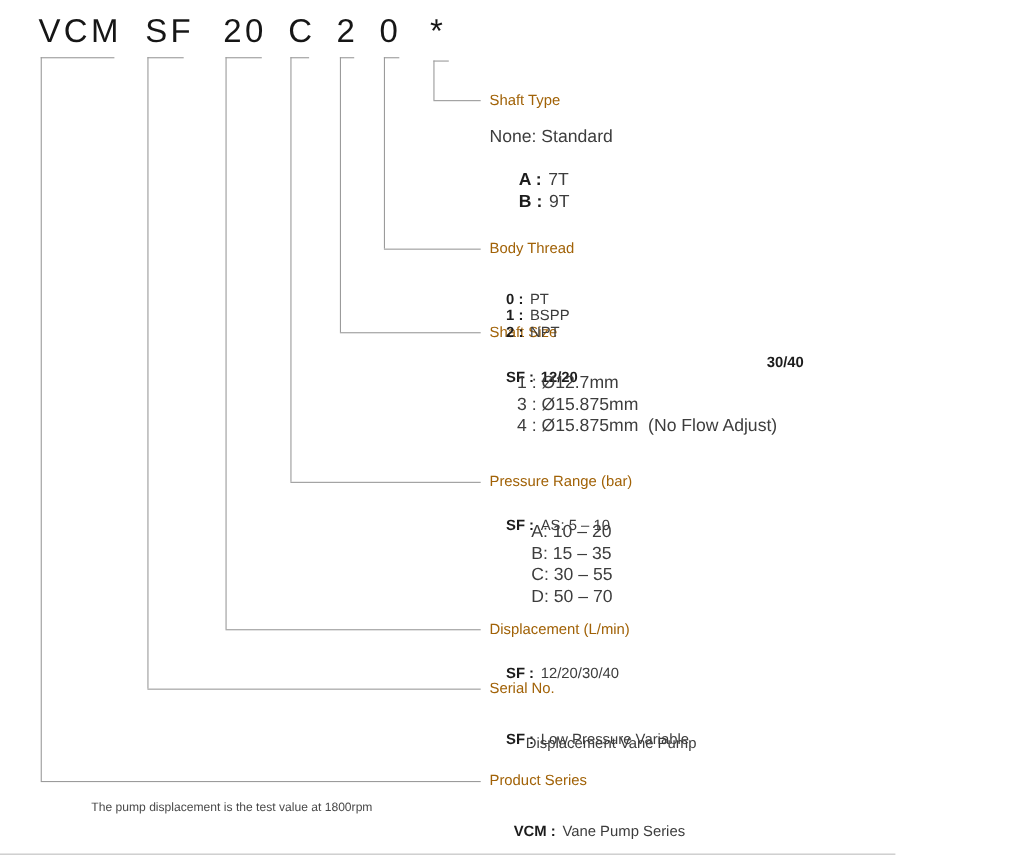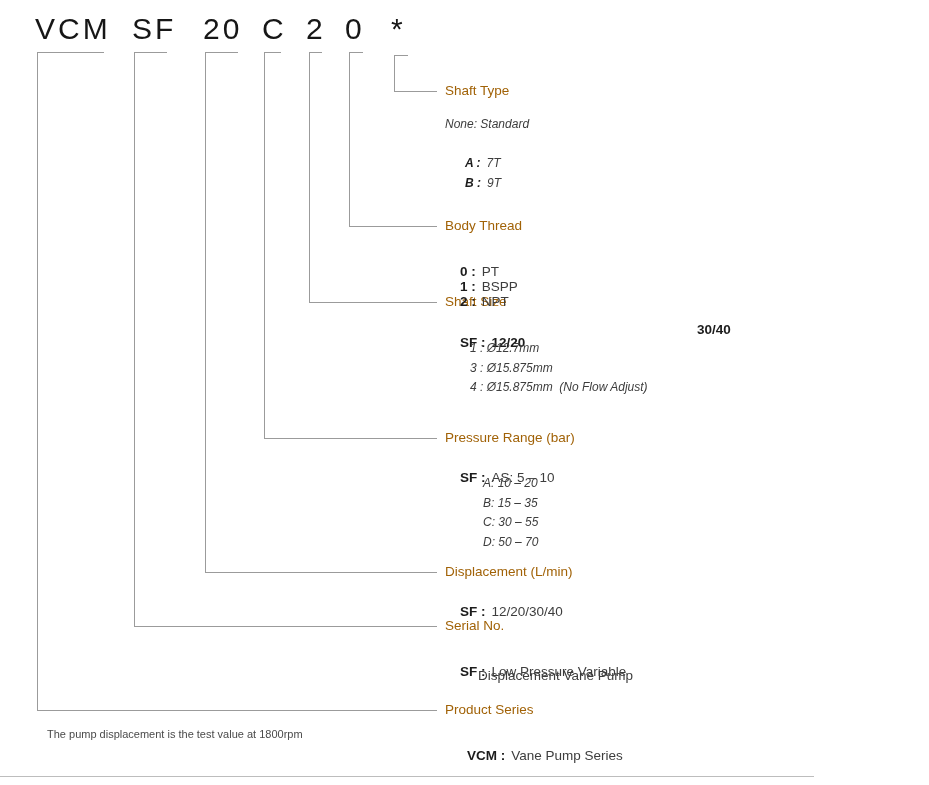--- a/index.html
+++ b/index.html
@@ -9,28 +9,28 @@
   .code-seg { position:absolute; top:12px; font-size:30px; letter-spacing:3px;
               color:#161616; font-weight:400; }
 
   .line { position:absolute; background:#9b9b9b; }
   .hl { height:1px; }
   .vl { width:1px; }
 
   .label { position:absolute; color:#a16207; font-size:13.5px; white-space:pre; }
 
   .row { position:absolute; font-size:13.5px; color:#3d3d3d; white-space:pre; }
-  .block { position:absolute; font-size:12px; color:#3d3d3d;font-style:italic; }
+  .block { position:absolute; font-size:16px; color:#3d3d3d; }
   .block .ln { line-height:19.5px; height:19.5px; white-space:pre; }
 
   .k { font-weight:700; color:#1c1c1c; margin-right:6px; }
   .bold { font-weight:700; color:#1c1c1c;text-align:right; }
   .gap { margin-right:16px; }
 
-  .footnote { position:absolute; font-size:11px; color:#4a4a4a; white-space:pre; }
+  .footnote { position:absolute; font-size:11px; color:#4a4a4a; white-space:pre;margin-left:36px; }
   .divider { position:absolute; left:0; top:776px; width:929px; height:1px; background:#bdbdbd; }
 </style>
 </head>
 <body>
 
 <div class="page">
 
   <div>
     <span class="code-seg" style="left:35px">VCM</span>
     <span class="code-seg" style="left:132px">SF</span>

